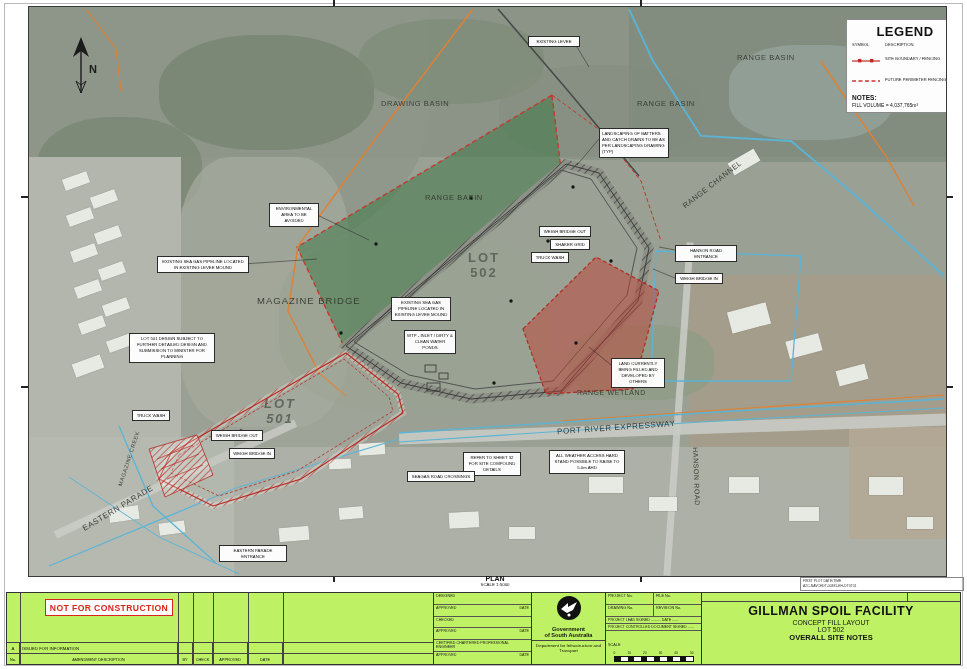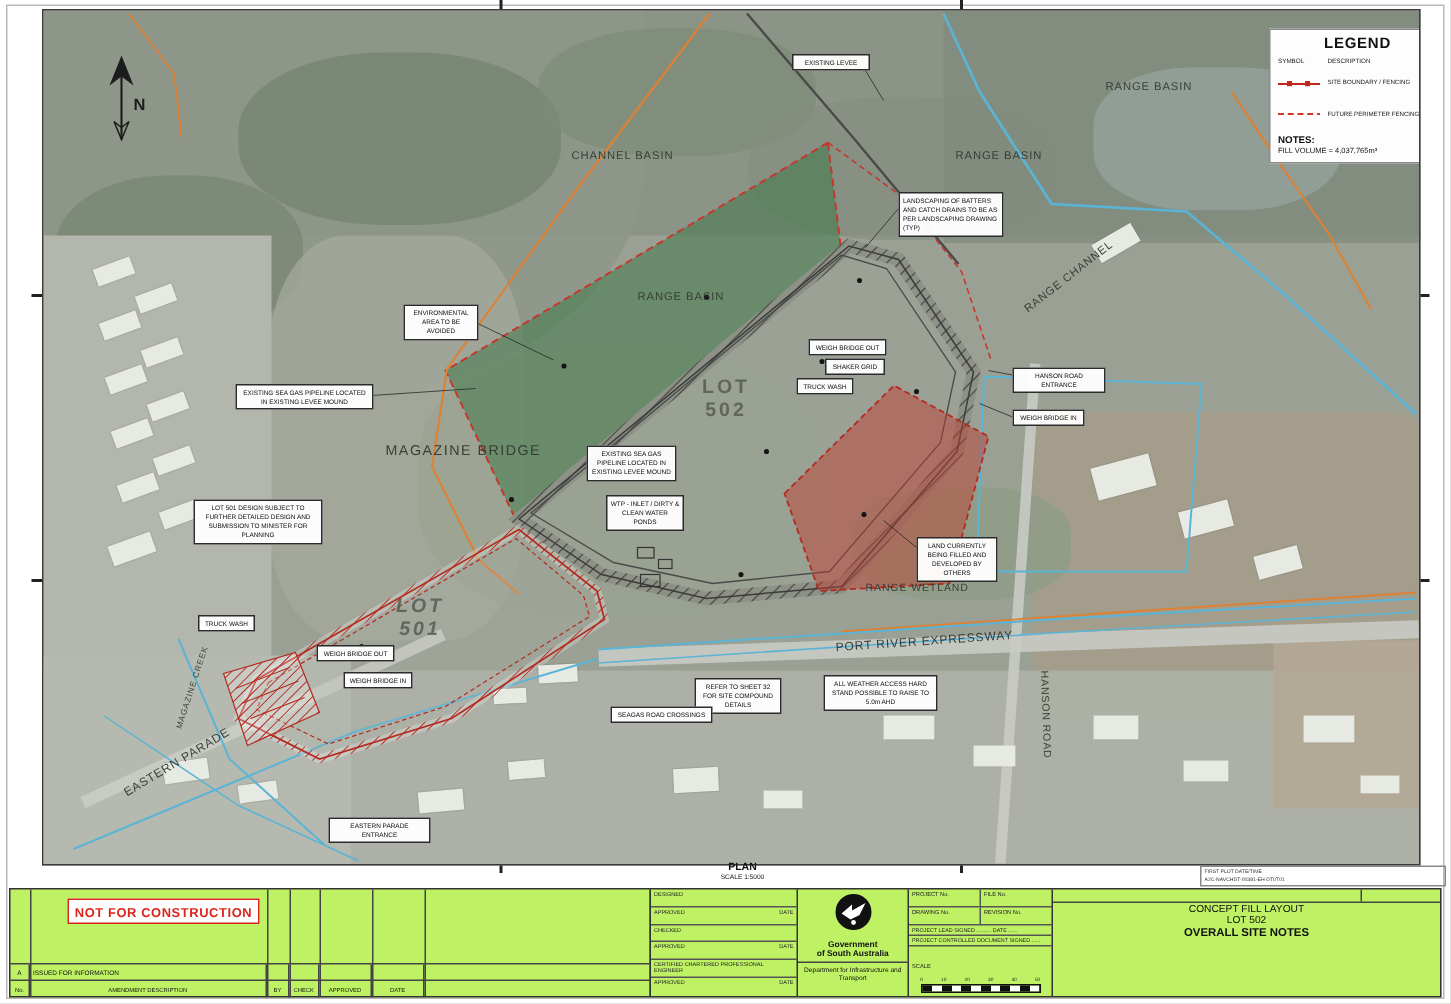--- a/index.html
+++ b/index.html
@@ -13,21 +13,21 @@
   .bldg{position:absolute;background:#e7e9e3;box-shadow:0 0 1px rgba(0,0,0,.35);}
   .overlay{position:absolute;inset:0;z-index:3;}
   .tick{position:absolute;background:#222;}
   .map-label{position:absolute;z-index:4;color:#33372f;white-space:nowrap;letter-spacing:.6px;opacity:.92;font-size:7.5px;}
   .map-label.md{font-size:9.5px;letter-spacing:1px;}
   .lot-label{position:absolute;z-index:4;font-weight:bold;color:rgba(86,92,83,.85);font-size:13px;
              letter-spacing:2px;text-align:center;line-height:1.15;width:46px;}
   .callout{position:absolute;z-index:5;background:rgba(255,255,255,.96);border:.6px solid #2b2b2b;
            color:#0d0d0d;font-size:4.3px;line-height:1.45;text-align:center;padding:1.5px 2px;}
   .legend{position:absolute;z-index:6;background:#fdfdfd;border:.8px solid #8a8a8a;padding:4px 5px;}
-  .legend .lg-title{font-size:10px;font-weight:bold;text-align:center;letter-spacing:.5px;color:#111;}
+  .legend .lg-title{font-size:13px;font-weight:bold;text-align:center;letter-spacing:.5px;color:#111;}
   .legend .lg-head{display:flex;font-size:4.2px;color:#222;margin-top:3px;}
   .legend .lg-row{display:flex;align-items:center;margin-top:2.5px;}
   .legend .lg-sym{width:30px;flex:0 0 30px;}
   .legend .lg-desc{font-size:4.1px;color:#222;margin-left:3px;white-space:nowrap;}
   .legend .lg-notes-t{font-size:6.5px;font-weight:bold;margin-top:6px;color:#111;}
   .legend .lg-notes{font-size:5px;color:#111;margin-top:1px;}
   .north{position:absolute;z-index:6;}
   .plan-cap{position:absolute;left:430px;top:575px;width:130px;text-align:center;z-index:2;}
   .plan-cap .p1{font-size:7px;font-weight:bold;color:#111;}
   .plan-cap .p2{font-size:4.4px;color:#111;}
@@ -259,21 +259,21 @@
           <svg width="28" height="6" viewBox="0 0 28 6">
               <line x1="0" y1="3" x2="28" y2="3" stroke="#d0352a" stroke-width="1.4" stroke-dasharray="4,2.5"></line>
             </svg>
         </span>
         <span class="lg-desc">FUTURE PERIMETER FENCING</span>
       </div>
       <div class="lg-notes-t">NOTES:</div>
       <div class="lg-notes">FILL VOLUME = 4,037,765m³</div>
     </div>
 
-    <div class="map-label" style="left:352px;top:92px;">CHANNEL BASIN</div>
+    <div class="map-label" style="left:352px;top:92px;">DRAWING BASIN</div>
     <div class="map-label" style="left:708px;top:46px;">RANGE BASIN</div>
     <div class="map-label" style="left:608px;top:92px;">RANGE BASIN</div>
     <div class="map-label" style="left:396px;top:186px;">RANGE BASIN</div>
     <div class="map-label md" style="left:228px;top:288px;">MAGAZINE BRIDGE</div>
     <div class="map-label" style="left:548px;top:382px;font-size:7px;">RANGE WETLAND</div>
     <div class="map-label" style="left:652px;top:196px;transform:rotate(-38deg);transform-origin:left top;">RANGE CHANNEL</div>
     <div class="lot-label" style="left:432px;top:244px;">LOT 502</div>
     <div class="lot-label" style="left:228px;top:390px;font-style:italic;">LOT 501</div>
     <div class="map-label" style="left:528px;top:416px;transform:rotate(-4deg);font-size:8px;color:#2c302c;">PORT RIVER EXPRESSWAY</div>
     <div class="map-label" style="left:670px;top:440px;transform:rotate(88deg);transform-origin:left top;font-size:7px;">HANSON ROAD</div>
@@ -403,19 +403,20 @@
         </div>
         <div class="scalebar"></div>
       </div>
     </div>
 
     <div class="trt">
       <div class="trt-top">
           <div class="trt-topcell"></div>
         </div>
       <div class="trt-title">
+        <div class="t1">GILLMAN SPOIL FACILITY</div>
         <div class="t2">CONCEPT FILL LAYOUT</div>
         <div class="t3">LOT 502</div>
         <div class="t4">OVERALL SITE NOTES</div>
       </div>
     </div>
   </div>
 </div>
 
 </body></html>

